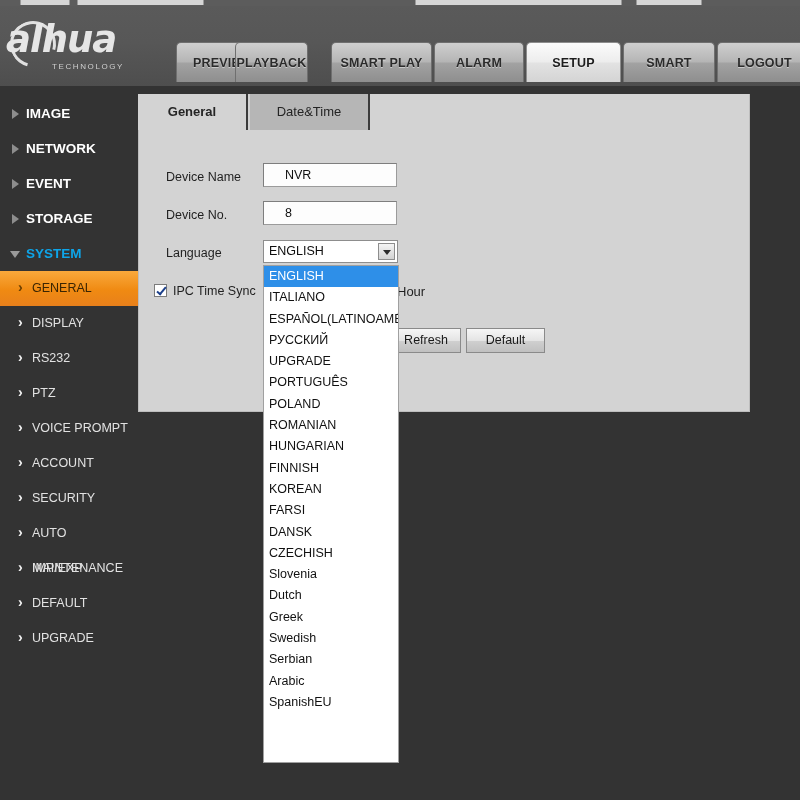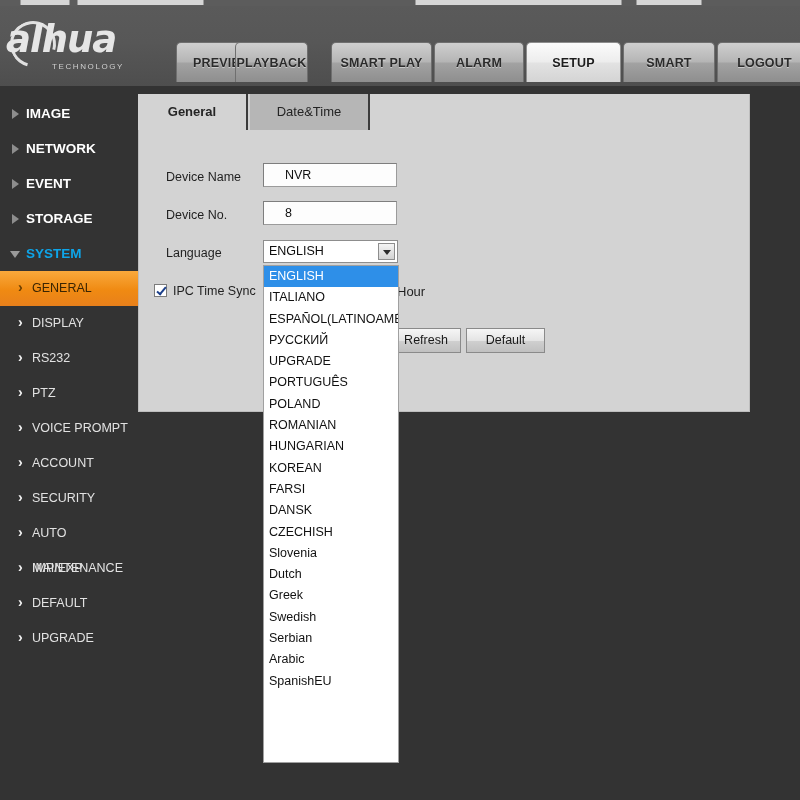--- a/index.html
+++ b/index.html
@@ -412,20 +412,21 @@
   <div class="dropdown" id="dropdown" style="left:263px; top:265px; width:136px; height:498px;">
       <div class="dd-item selected">ENGLISH</div>
       <div class="dd-item">ITALIANO</div>
       <div class="dd-item">ESPAÑOL(LATINOAMÉRIC</div>
       <div class="dd-item">РУССКИЙ</div>
       <div class="dd-item">UPGRADE</div>
       <div class="dd-item">PORTUGUÊS</div>
       <div class="dd-item">POLAND</div>
       <div class="dd-item">ROMANIAN</div>
       <div class="dd-item">HUNGARIAN</div>
+      <div class="dd-item">FINNISH</div>
       <div class="dd-item">KOREAN</div>
       <div class="dd-item">FARSI</div>
       <div class="dd-item">DANSK</div>
       <div class="dd-item">CZECHISH</div>
       <div class="dd-item">Slovenia</div>
       <div class="dd-item">Dutch</div>
       <div class="dd-item">Greek</div>
       <div class="dd-item">Swedish</div>
       <div class="dd-item">Serbian</div>
       <div class="dd-item">Arabic</div>

